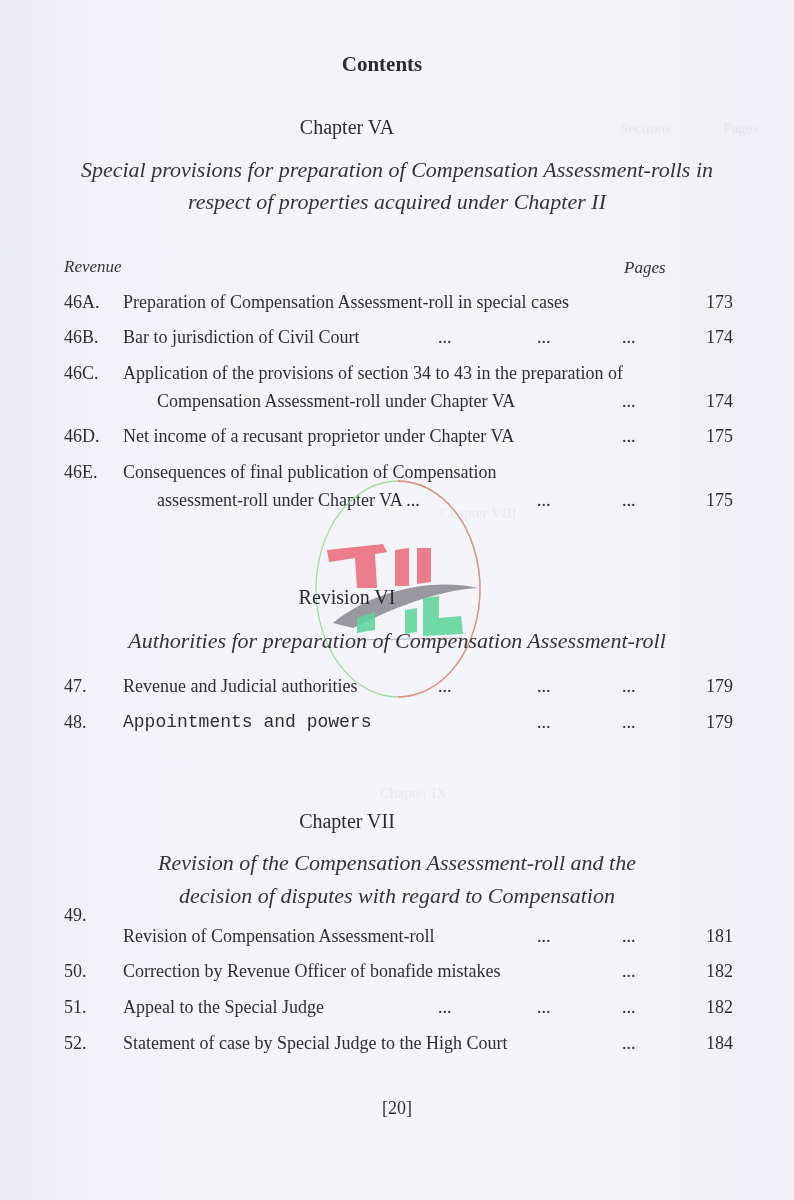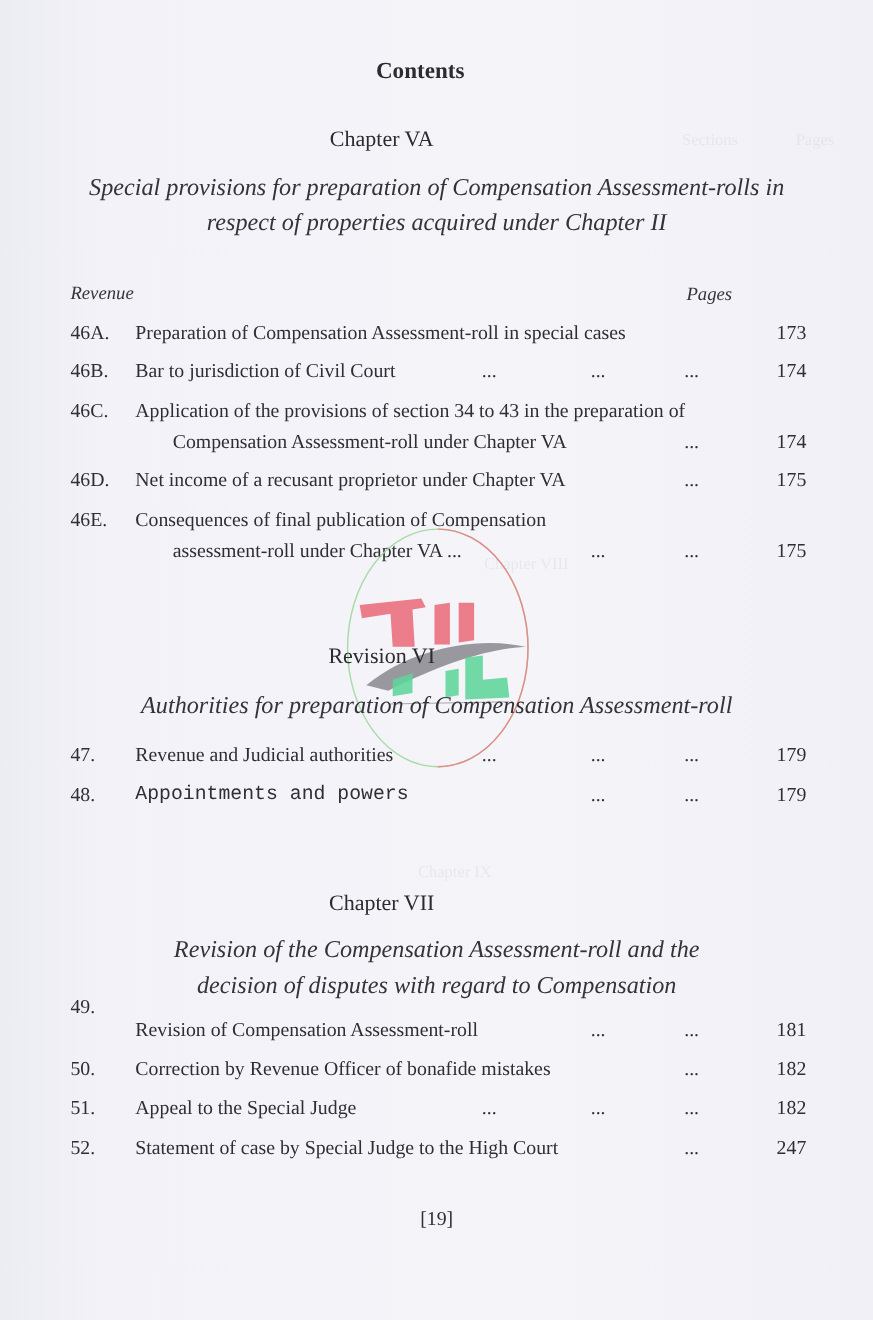--- a/index.html
+++ b/index.html
@@ -169,16 +169,16 @@
   <div class="abs secnum" style="top:997px;">51.</div>
   <div class="abs sectext" style="top:997px;">Appeal to the Special Judge</div>
   <div class="abs dots" style="left:438px;top:997px;">...</div>
   <div class="abs dots" style="left:537px;top:997px;">...</div>
   <div class="abs dots" style="left:622px;top:997px;">...</div>
   <div class="abs pg" style="top:997px;">182</div>
 
   <div class="abs secnum" style="top:1033px;">52.</div>
   <div class="abs sectext" style="top:1033px;">Statement of case by Special Judge to the High Court</div>
   <div class="abs dots" style="left:622px;top:1033px;">...</div>
-  <div class="abs pg" style="top:1033px;">247</div>
+  <div class="abs pg" style="top:1033px;">184</div>
 
-  <div class="abs footer">[19]</div>
+  <div class="abs footer">[20]</div>
 </div>
 
 </body></html>

